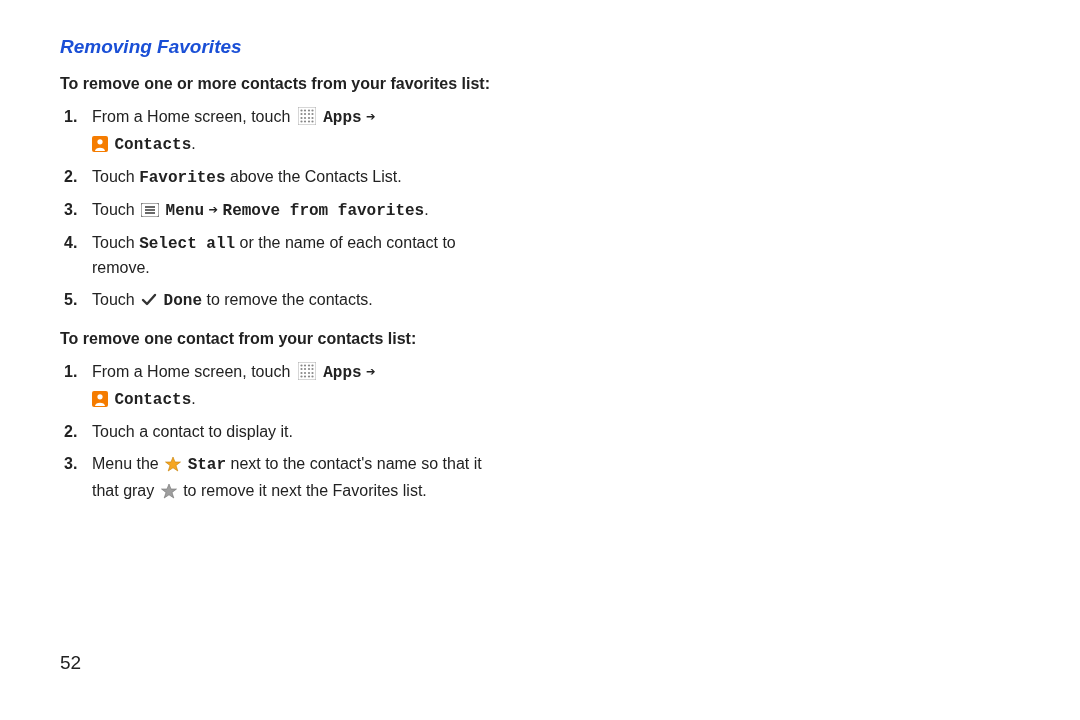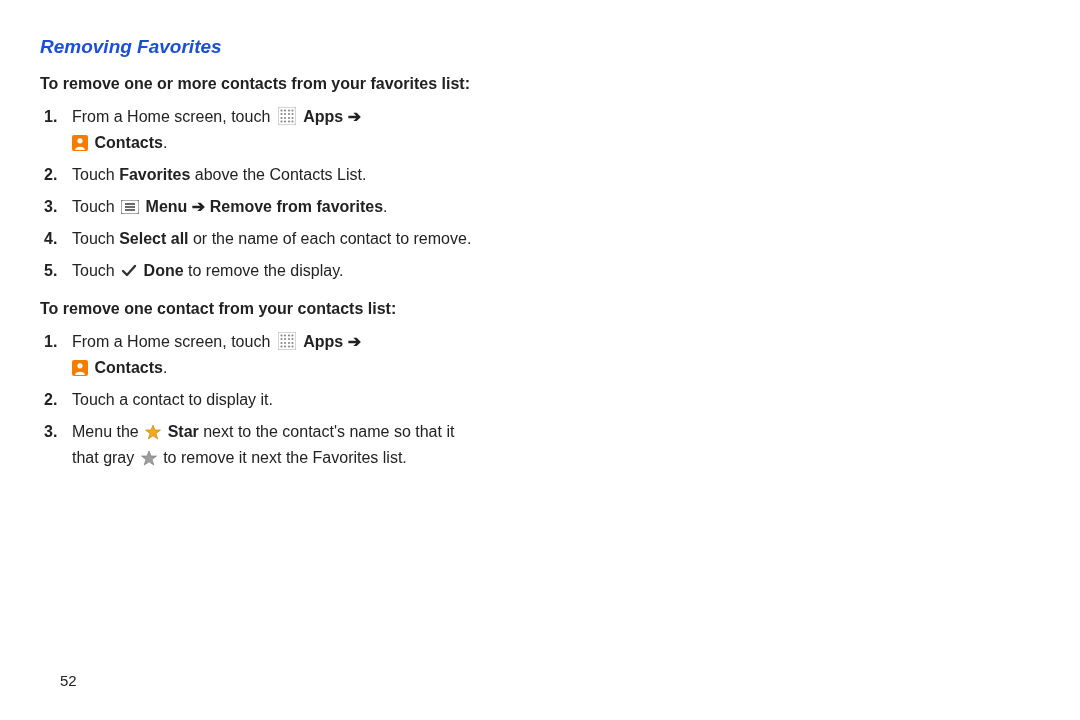--- a/index.html
+++ b/index.html
@@ -7,21 +7,21 @@
     padding: 0;
     width: 1080px;
     height: 720px;
     background: #ffffff;
     font-family: Arial, Helvetica, sans-serif;
     font-size: 16px;
     color: #222;
   }
   .page {
     position: relative;
-    padding: 36px 60px 0 40px;
+    padding: 36px 60px 0 60px;
     box-sizing: border-box;
     width: 560px;
   }
   .heading {
     color: #1a4fd6;
     font-style: italic;
     font-weight: 700;
     font-size: 19px;
     margin: 0 0 14px 0;
   }
@@ -41,21 +41,21 @@
     position: relative;
     padding: 4px 0 4px 6px;
     line-height: 1.5;
   }
   ol.steps > li::before {
     content: counter(step) ".";
     font-weight: 700;
     position: absolute;
     left: -22px;
   }
-  .bold { font-weight: 700; }
+  .bold { font-weight: 700; font-family: Liberation Mono, monospace; }
   .arrow-inline {
     font-weight: 700;
   }
 
   
   .icon {
     display: inline-block;
     vertical-align: -3px;
   }
   .apps-grid {
@@ -81,22 +81,22 @@
     margin: 0 2px;
     vertical-align: -3px;
   }
   .continuation {
     display: block;
     margin-top: 2px;
   }
   .page-number {
     position: absolute;
     left: 60px;
-    top: 672px;
-    font-size: 15px;
+    top: 652px;
+    font-size: 19px;
   }
 </style>
 </head>
 <body>
 
 <div class="page">
 
   <h3 class="heading">Removing Favorites</h3>
 
   <p class="intro">To remove one or more contacts from your favorites list:</p>
@@ -164,21 +164,21 @@
       <span>Touch </span><span class="bold">Select all</span><span> or the name of each contact to remove.</span>
     </li>
 
     <li>
       <span>Touch</span>
       <span class="icon check-icon">
         <svg viewBox="0 0 16 14" width="16" height="14">
           <polyline points="2,7 6,11 14,2" fill="none" stroke="#333" stroke-width="2.4" stroke-linecap="round" stroke-linejoin="round"></polyline>
         </svg>
       </span>
-      <span class="bold">Done</span><span> to remove the display.</span>
+      <span class="bold">Done</span><span> to remove the contacts.</span>
     </li>
   </ol>
 
   <p class="intro">To remove one contact from your contacts list:</p>
 
   <ol class="steps">
     <li>
       <span>From a Home screen, touch</span>
       <span class="icon apps-grid">
         <svg viewBox="0 0 18 18" width="18" height="18">

